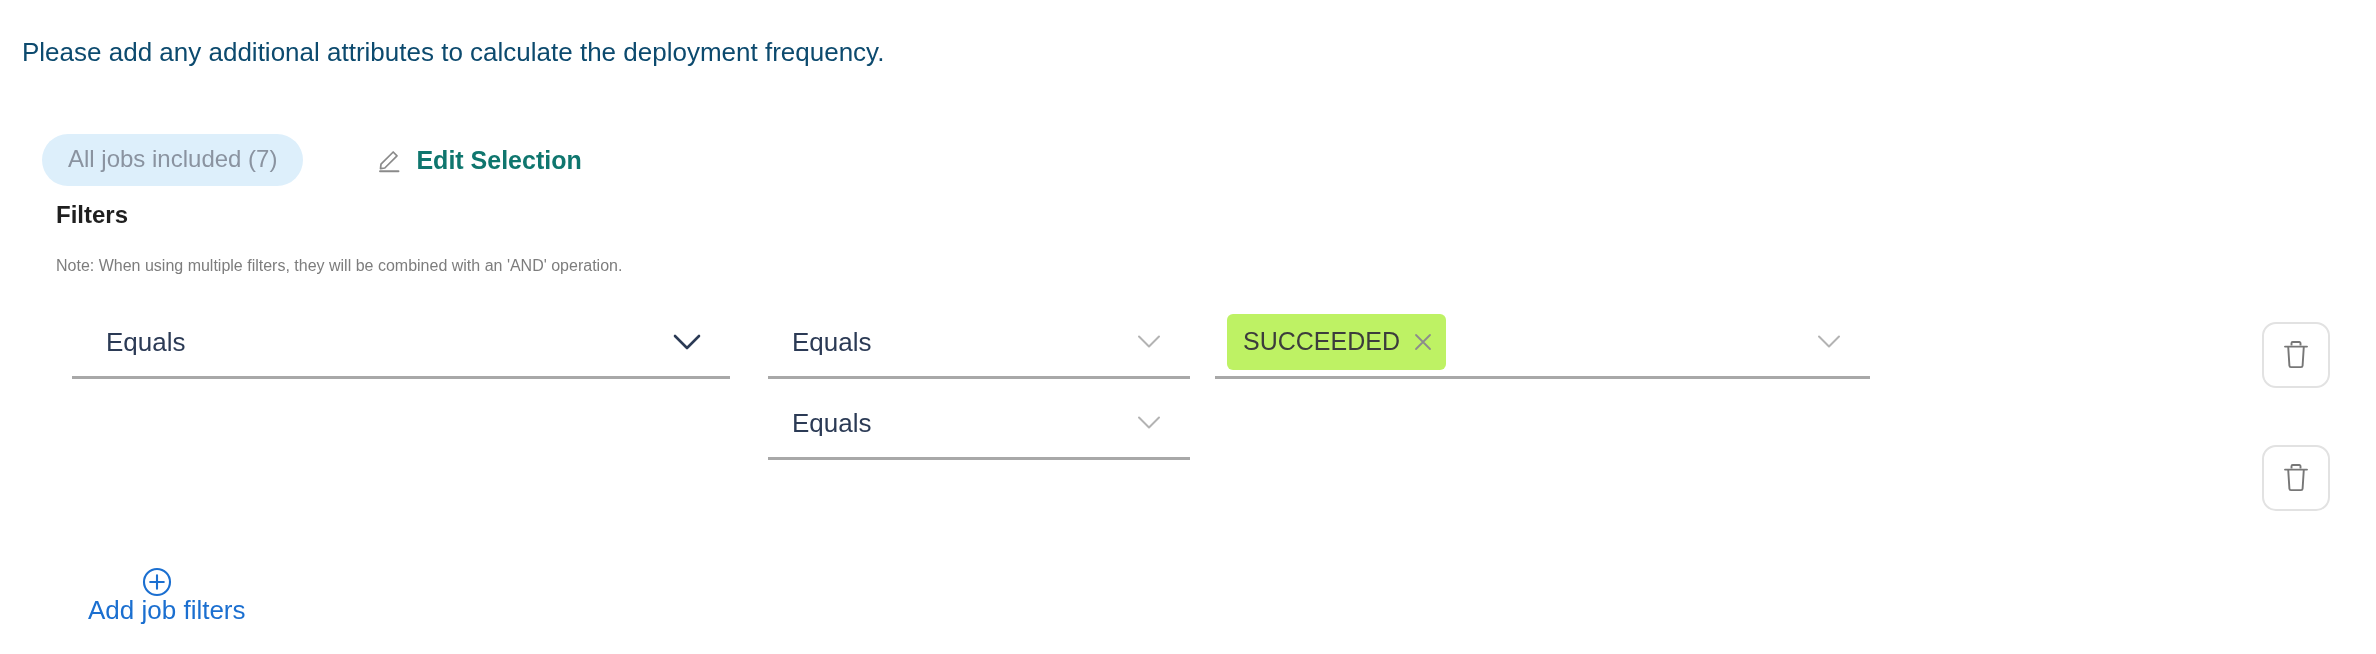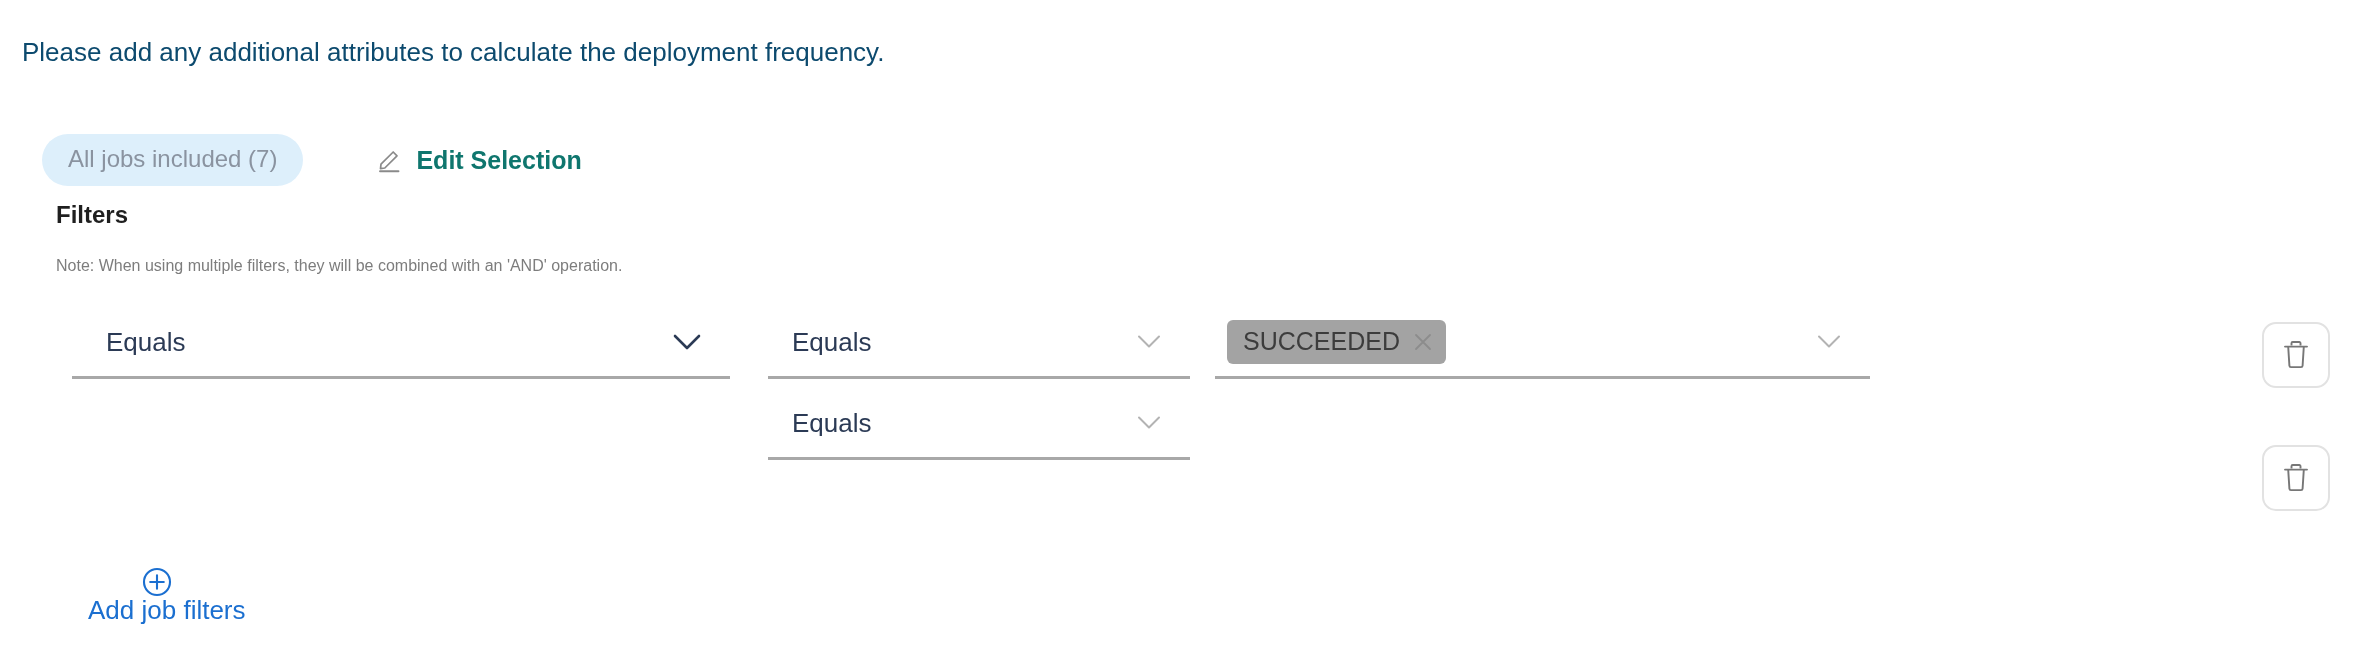--- a/index.html
+++ b/index.html
@@ -133,23 +133,23 @@
 
   
   .chip-area {
     flex: 1 1 auto;
     display: flex;
     align-items: center;
     padding-left: 12px;
     overflow: hidden;
   }
   .chip {
-    background: #a3a3a3;
+    background: #bef264;
     border-radius: 6px;
-    height: 44px;
+    height: 56px;
     display: inline-flex;
     align-items: center;
     padding: 0 12px 0 16px;
     white-space: nowrap;
   }
   .chip-label {
     font-size: 25px;
     color: #3c3c3c;
     line-height: 1;
   }

